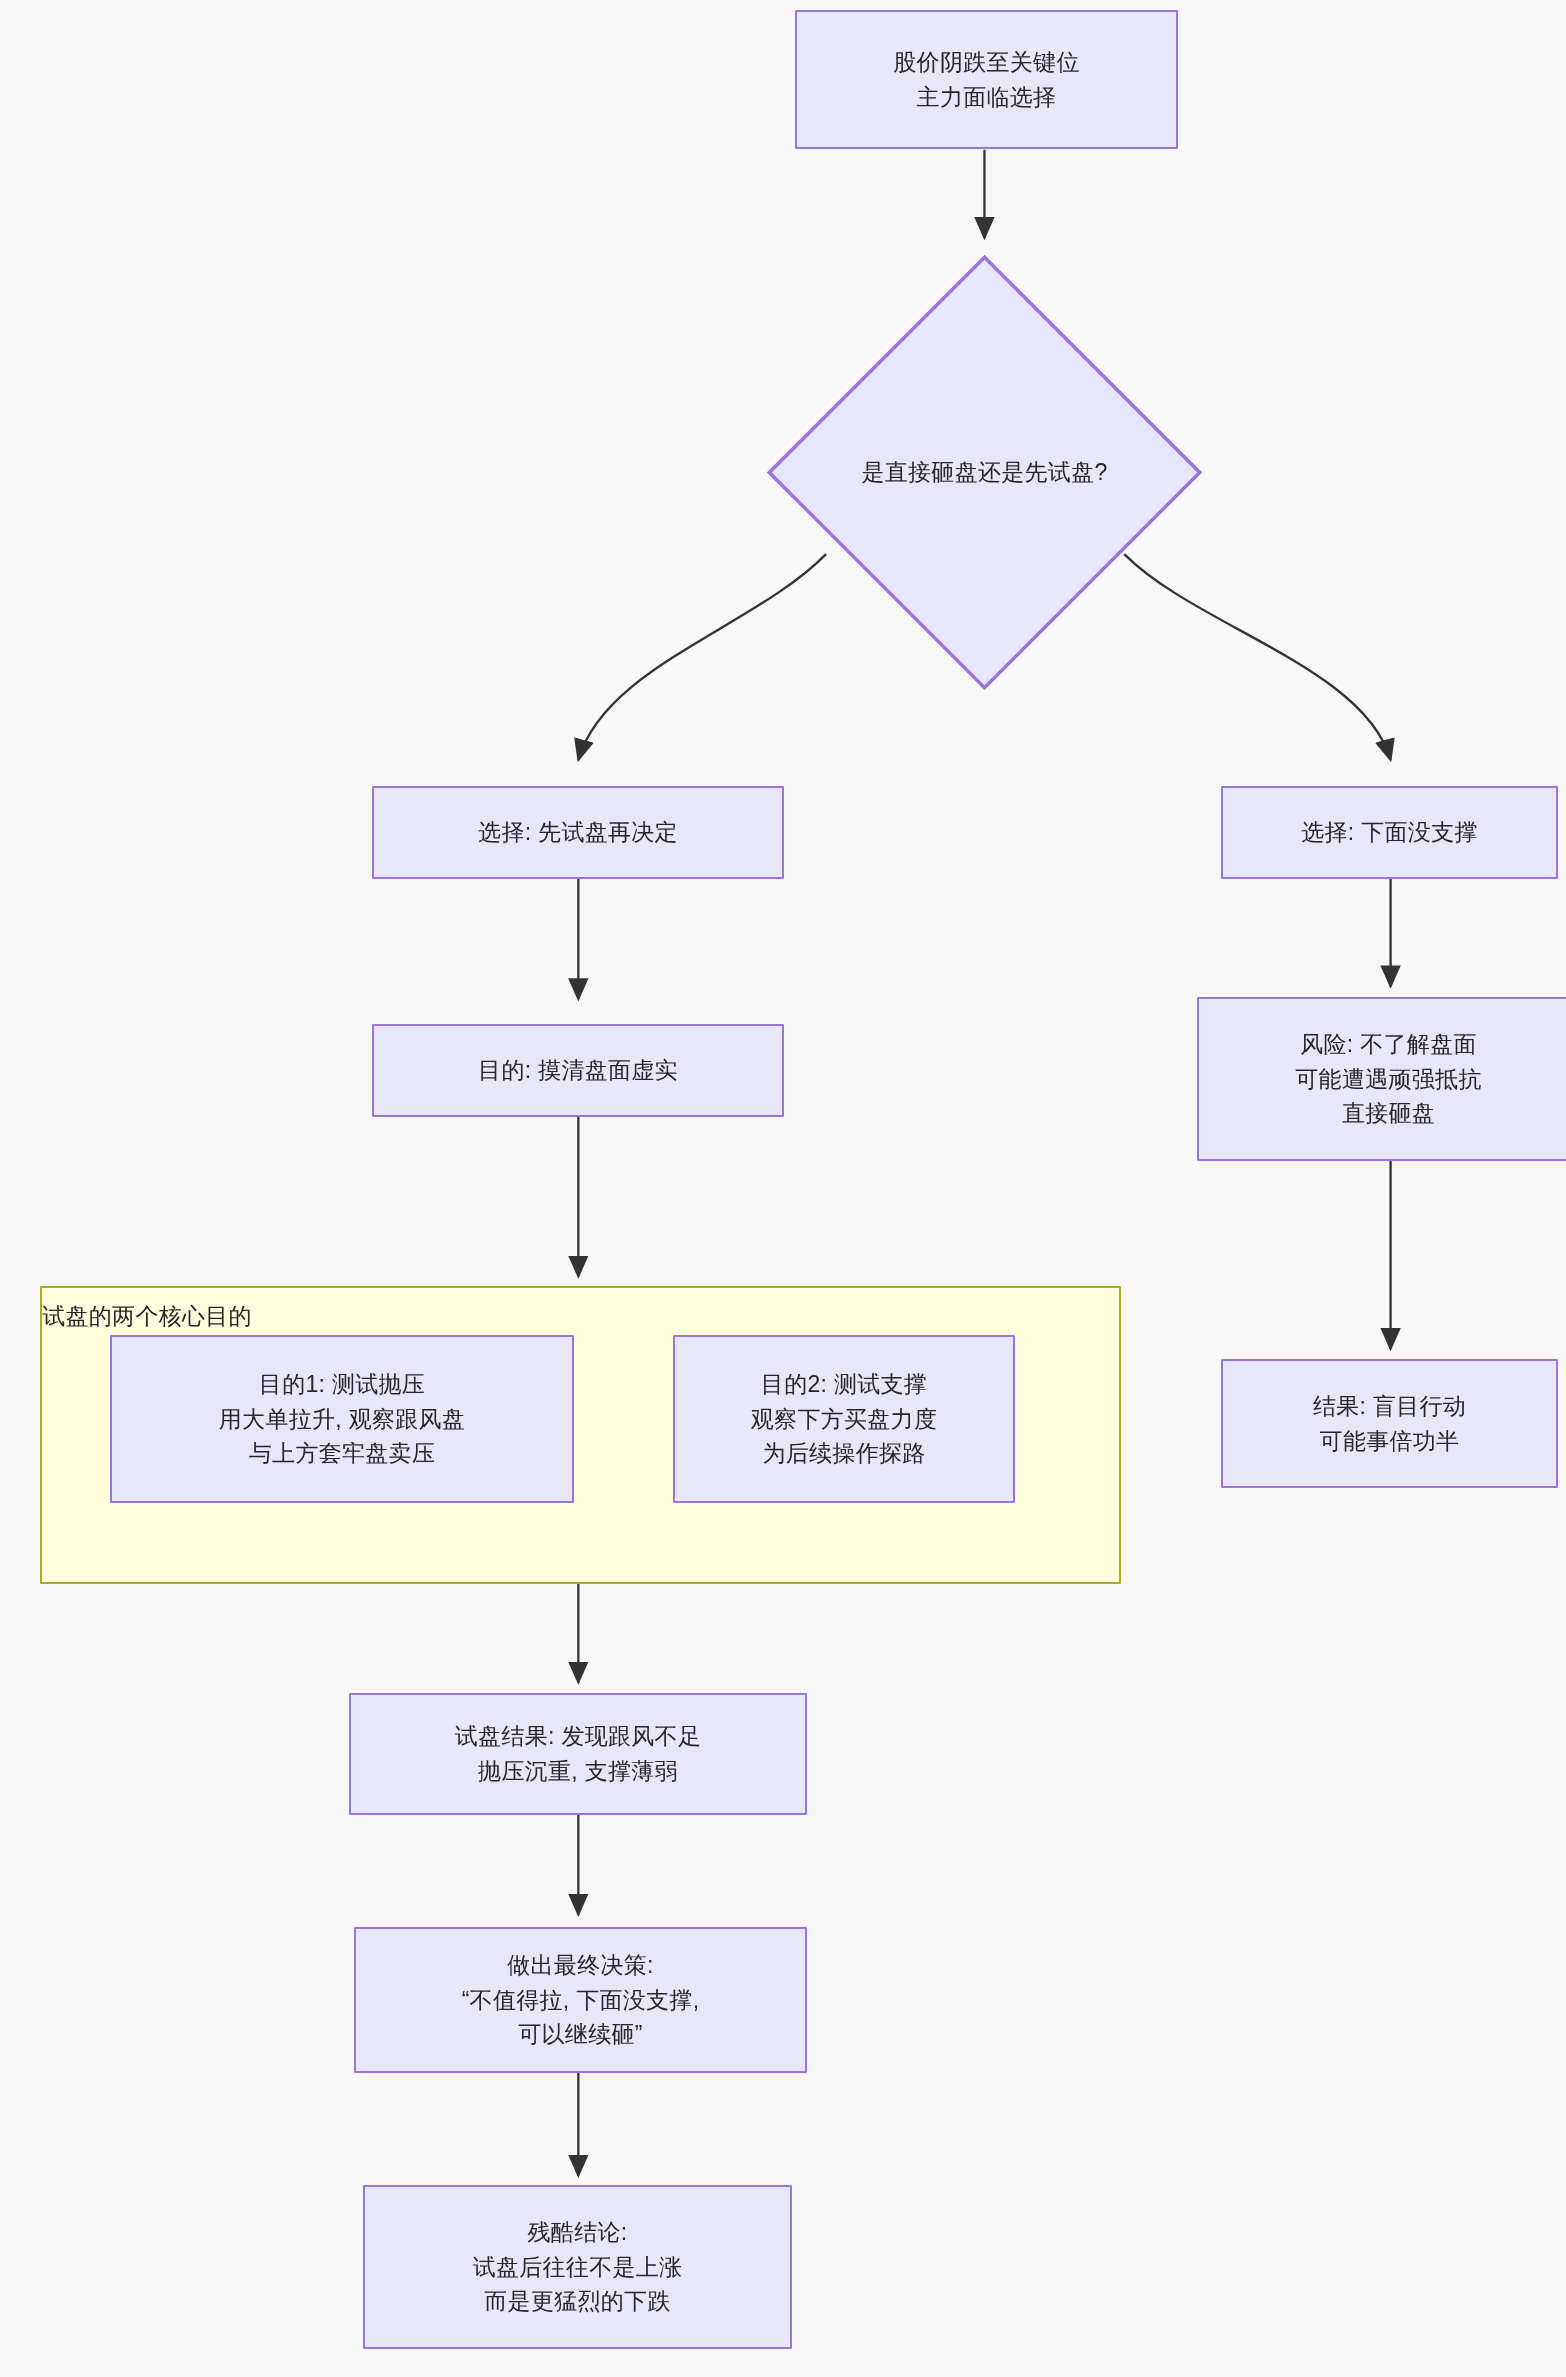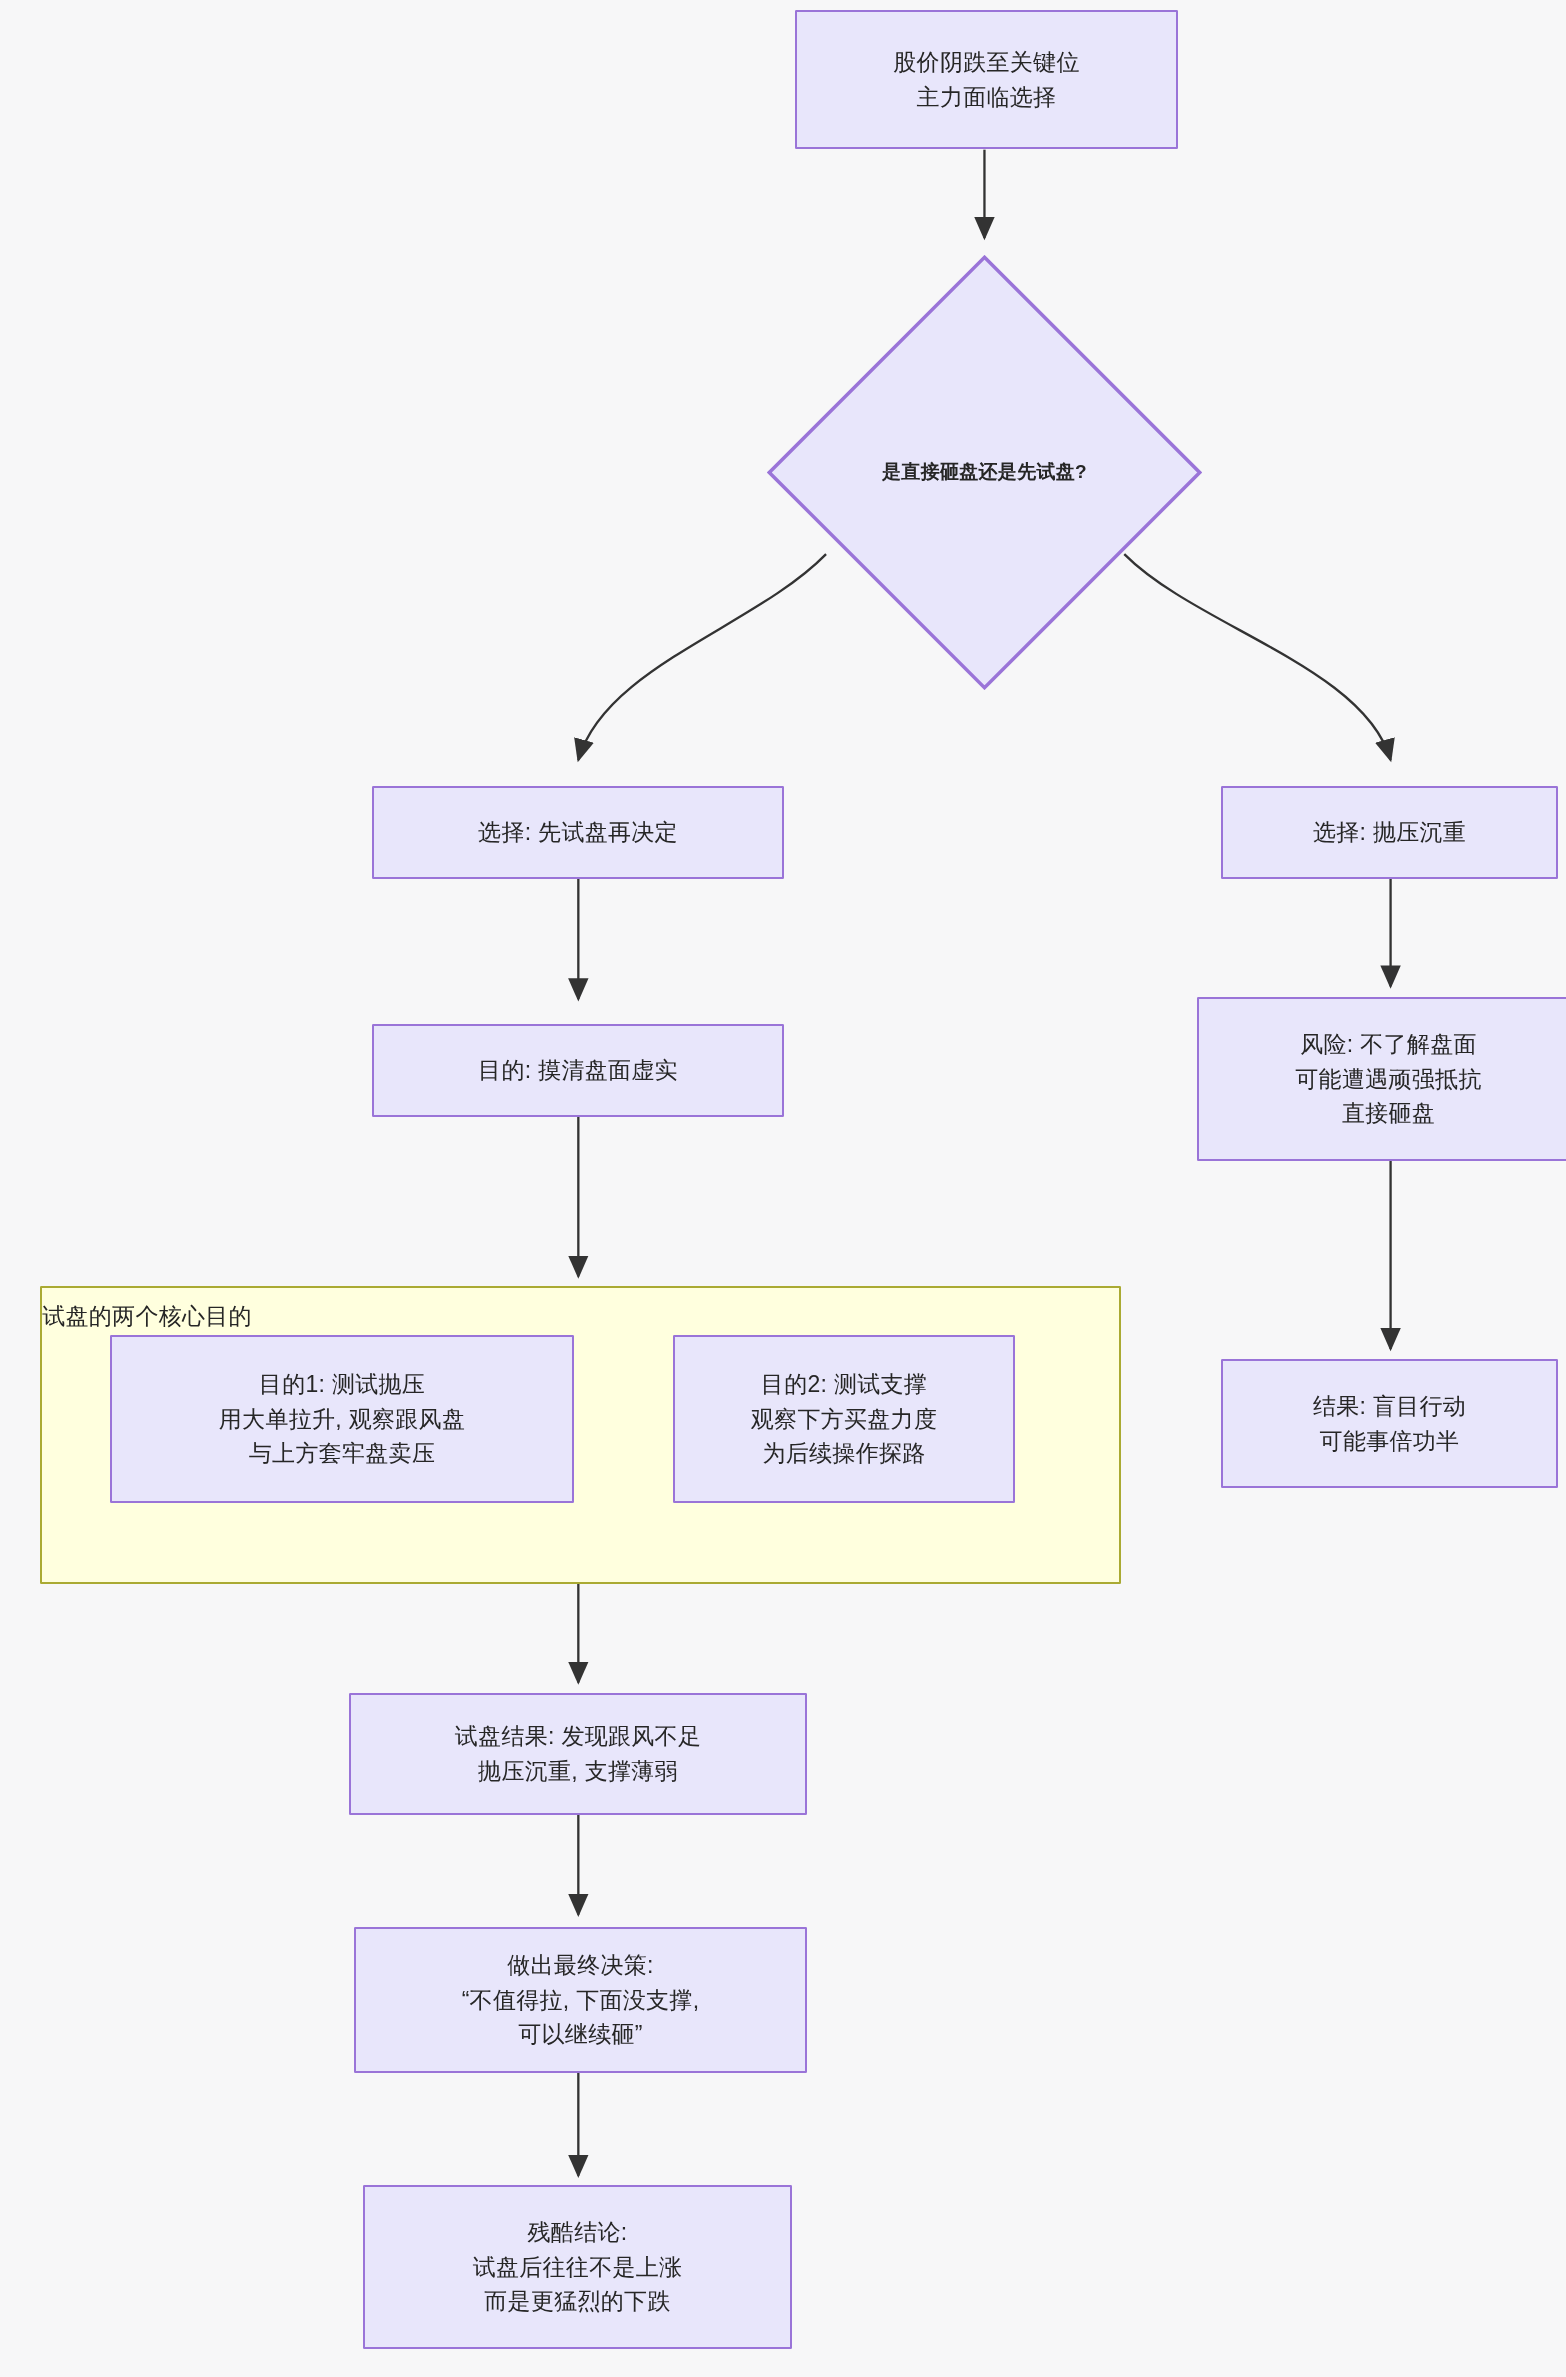--- a/index.html
+++ b/index.html
@@ -50,25 +50,24 @@
   }
   .diamond-shape {
     position: absolute;
     left: 0; top: 0;
     width: 100%;
     height: 100%;
   }
   .diamond-label {
     position: relative;
     z-index: 2;
-    font-size: 19px;
+    font-size: 23px;
     color: #262626;
     white-space: pre-line;
     text-align: right;
-    font-weight: bold;
   }
   .subgraph {
     position: absolute;
     box-sizing: border-box;
     background: #ffffde;
     border: 2.3px solid #aaaa33;
     border-radius: 1.2px;
   }
   .subgraph-title {
     position: absolute;
@@ -124,21 +123,21 @@
       <polygon points="375,4 746,375 375,746 4,375" fill="#e8e6fb" stroke="#9a74d8" stroke-width="6"></polygon>
     </svg>
     <span class="diamond-label">是直接砸盘还是先试盘?</span>
   </div>
 
   <div class="node" style="left:348px; top:786px; width:412px; height:93px;">
     <span>选择: 先试盘再决定</span>
   </div>
 
   <div class="node" style="left:1197px; top:786px; width:337px; height:93px;">
-    <span>选择: 抛压沉重</span>
+    <span>选择: 下面没支撑</span>
   </div>
 
   <div class="node" style="left:348px; top:1024px; width:412px; height:93px;">
     <span>目的: 摸清盘面虚实</span>
   </div>
 
   <div class="node" style="left:1173px; top:997px; width:383px; height:164px;">
     <span>风险: 不了解盘面
 可能遭遇顽强抵抗
 直接砸盘</span>

